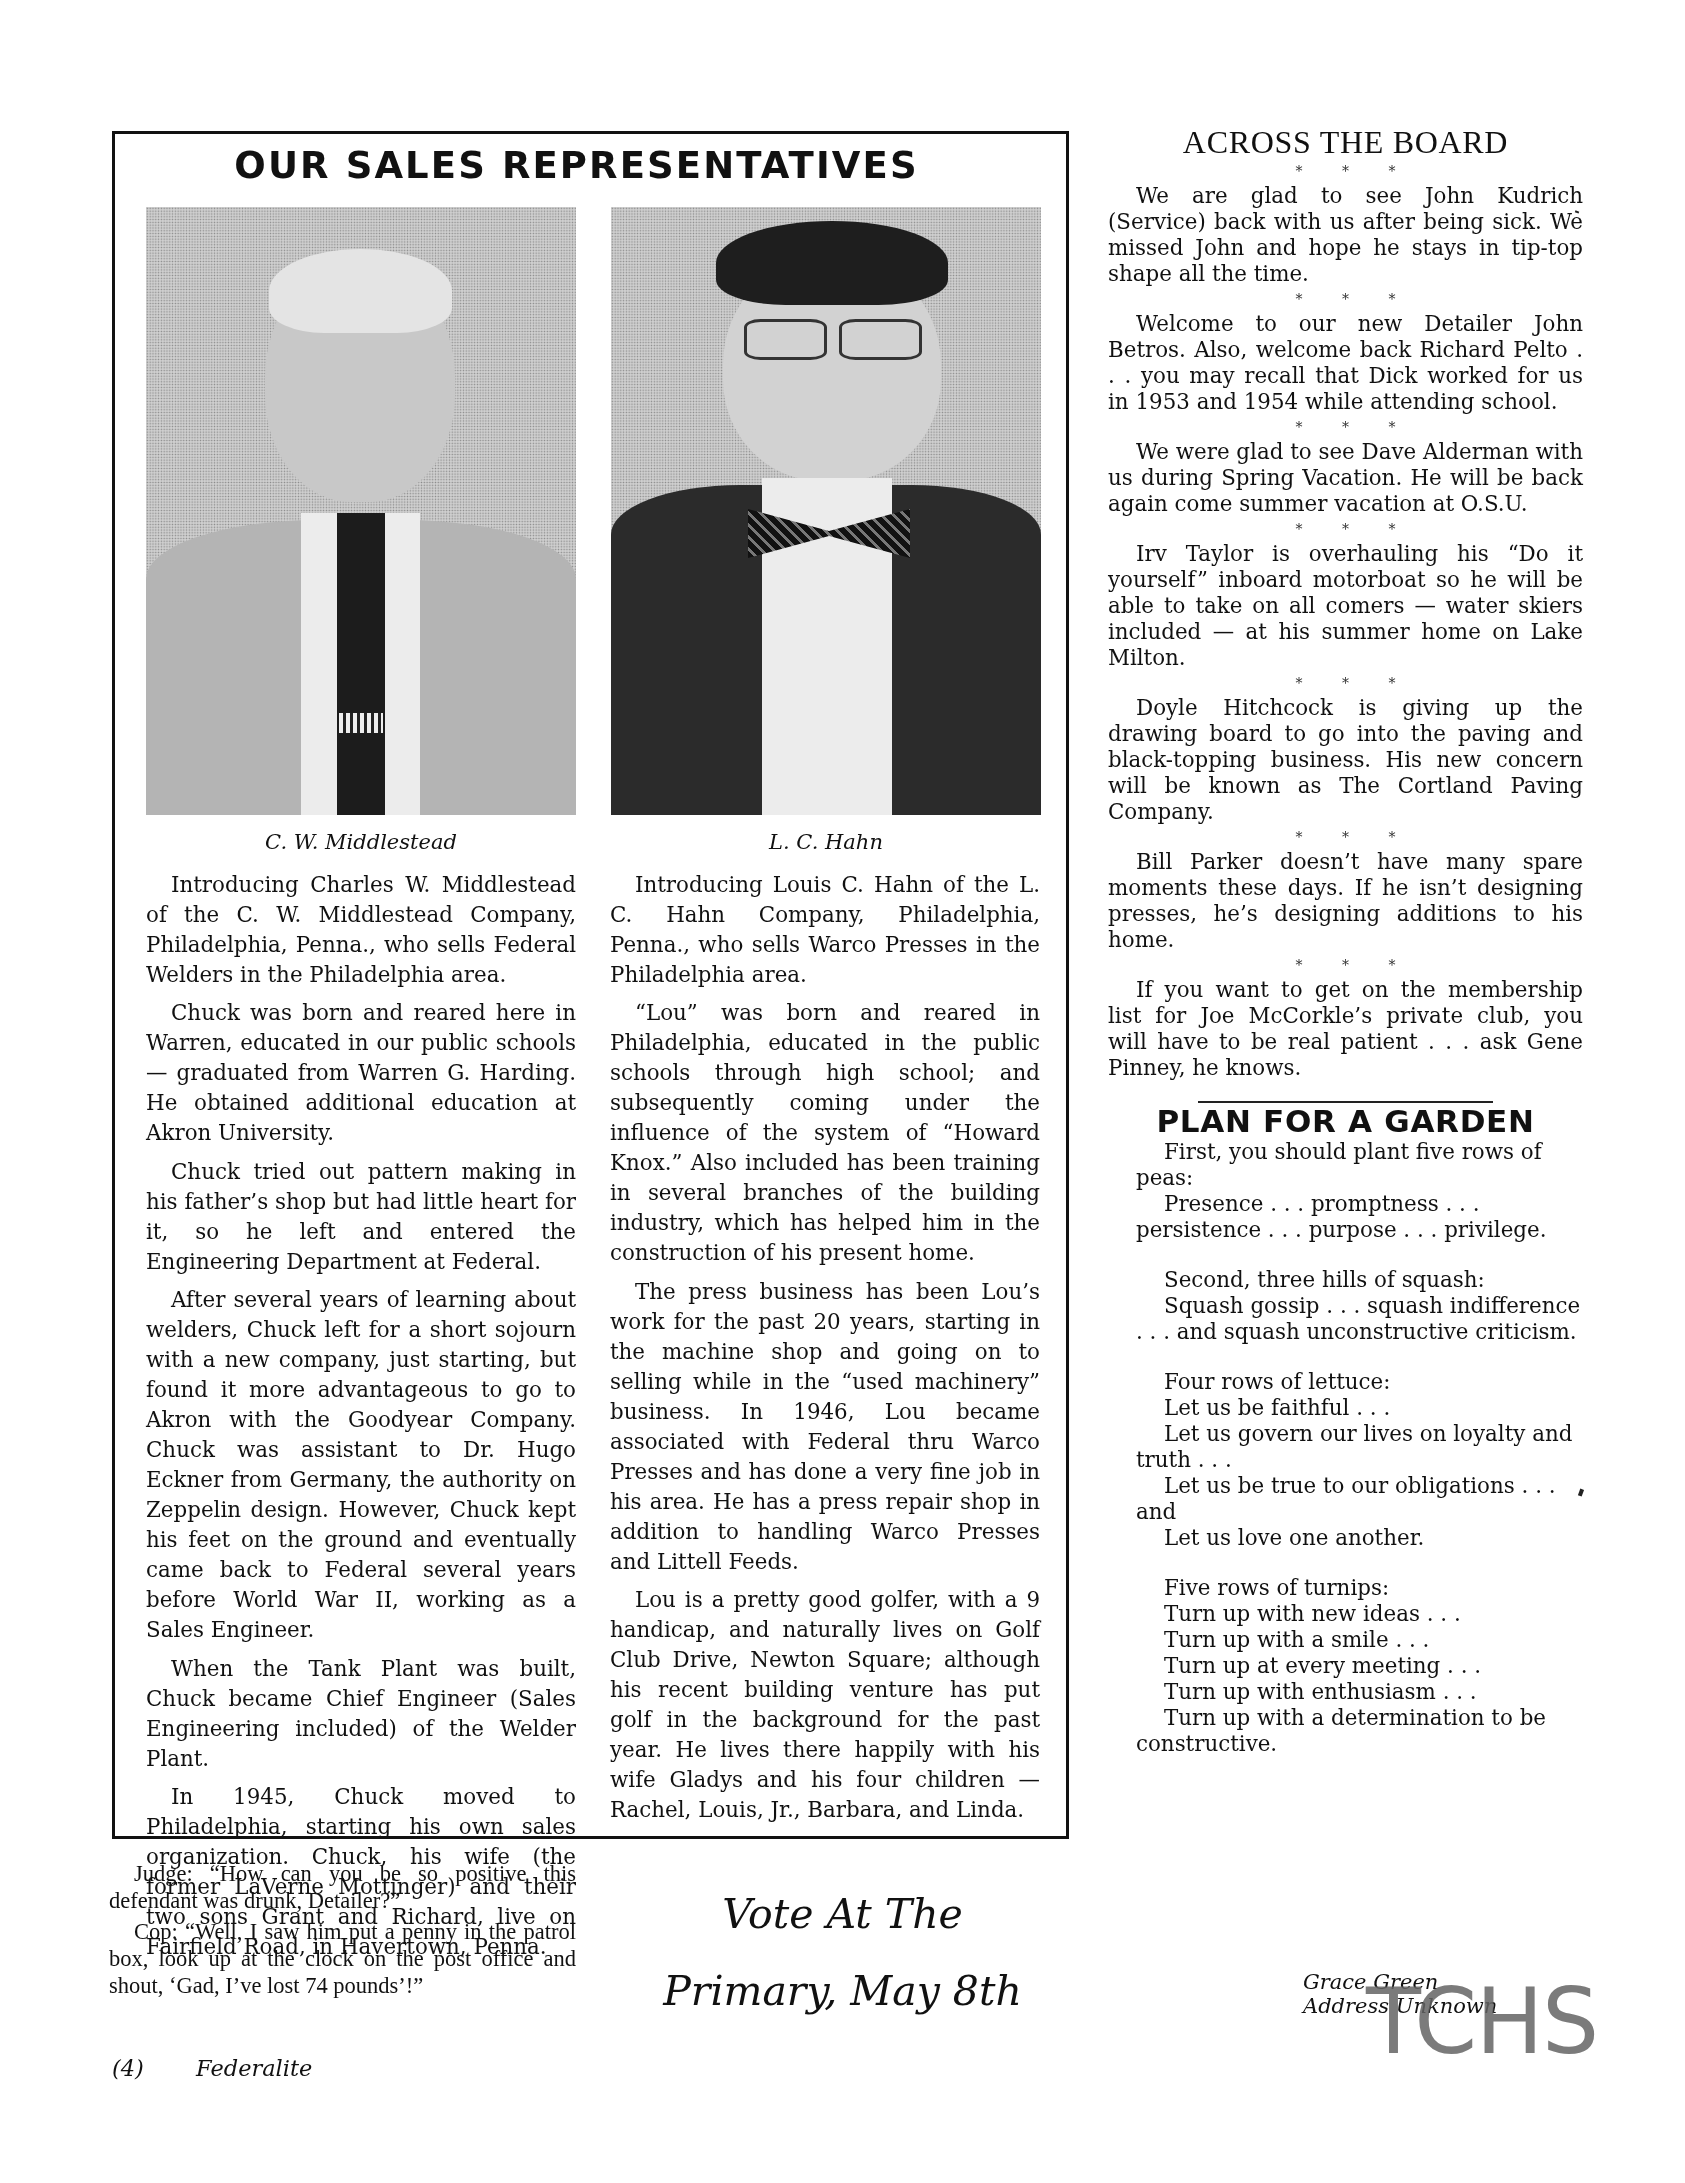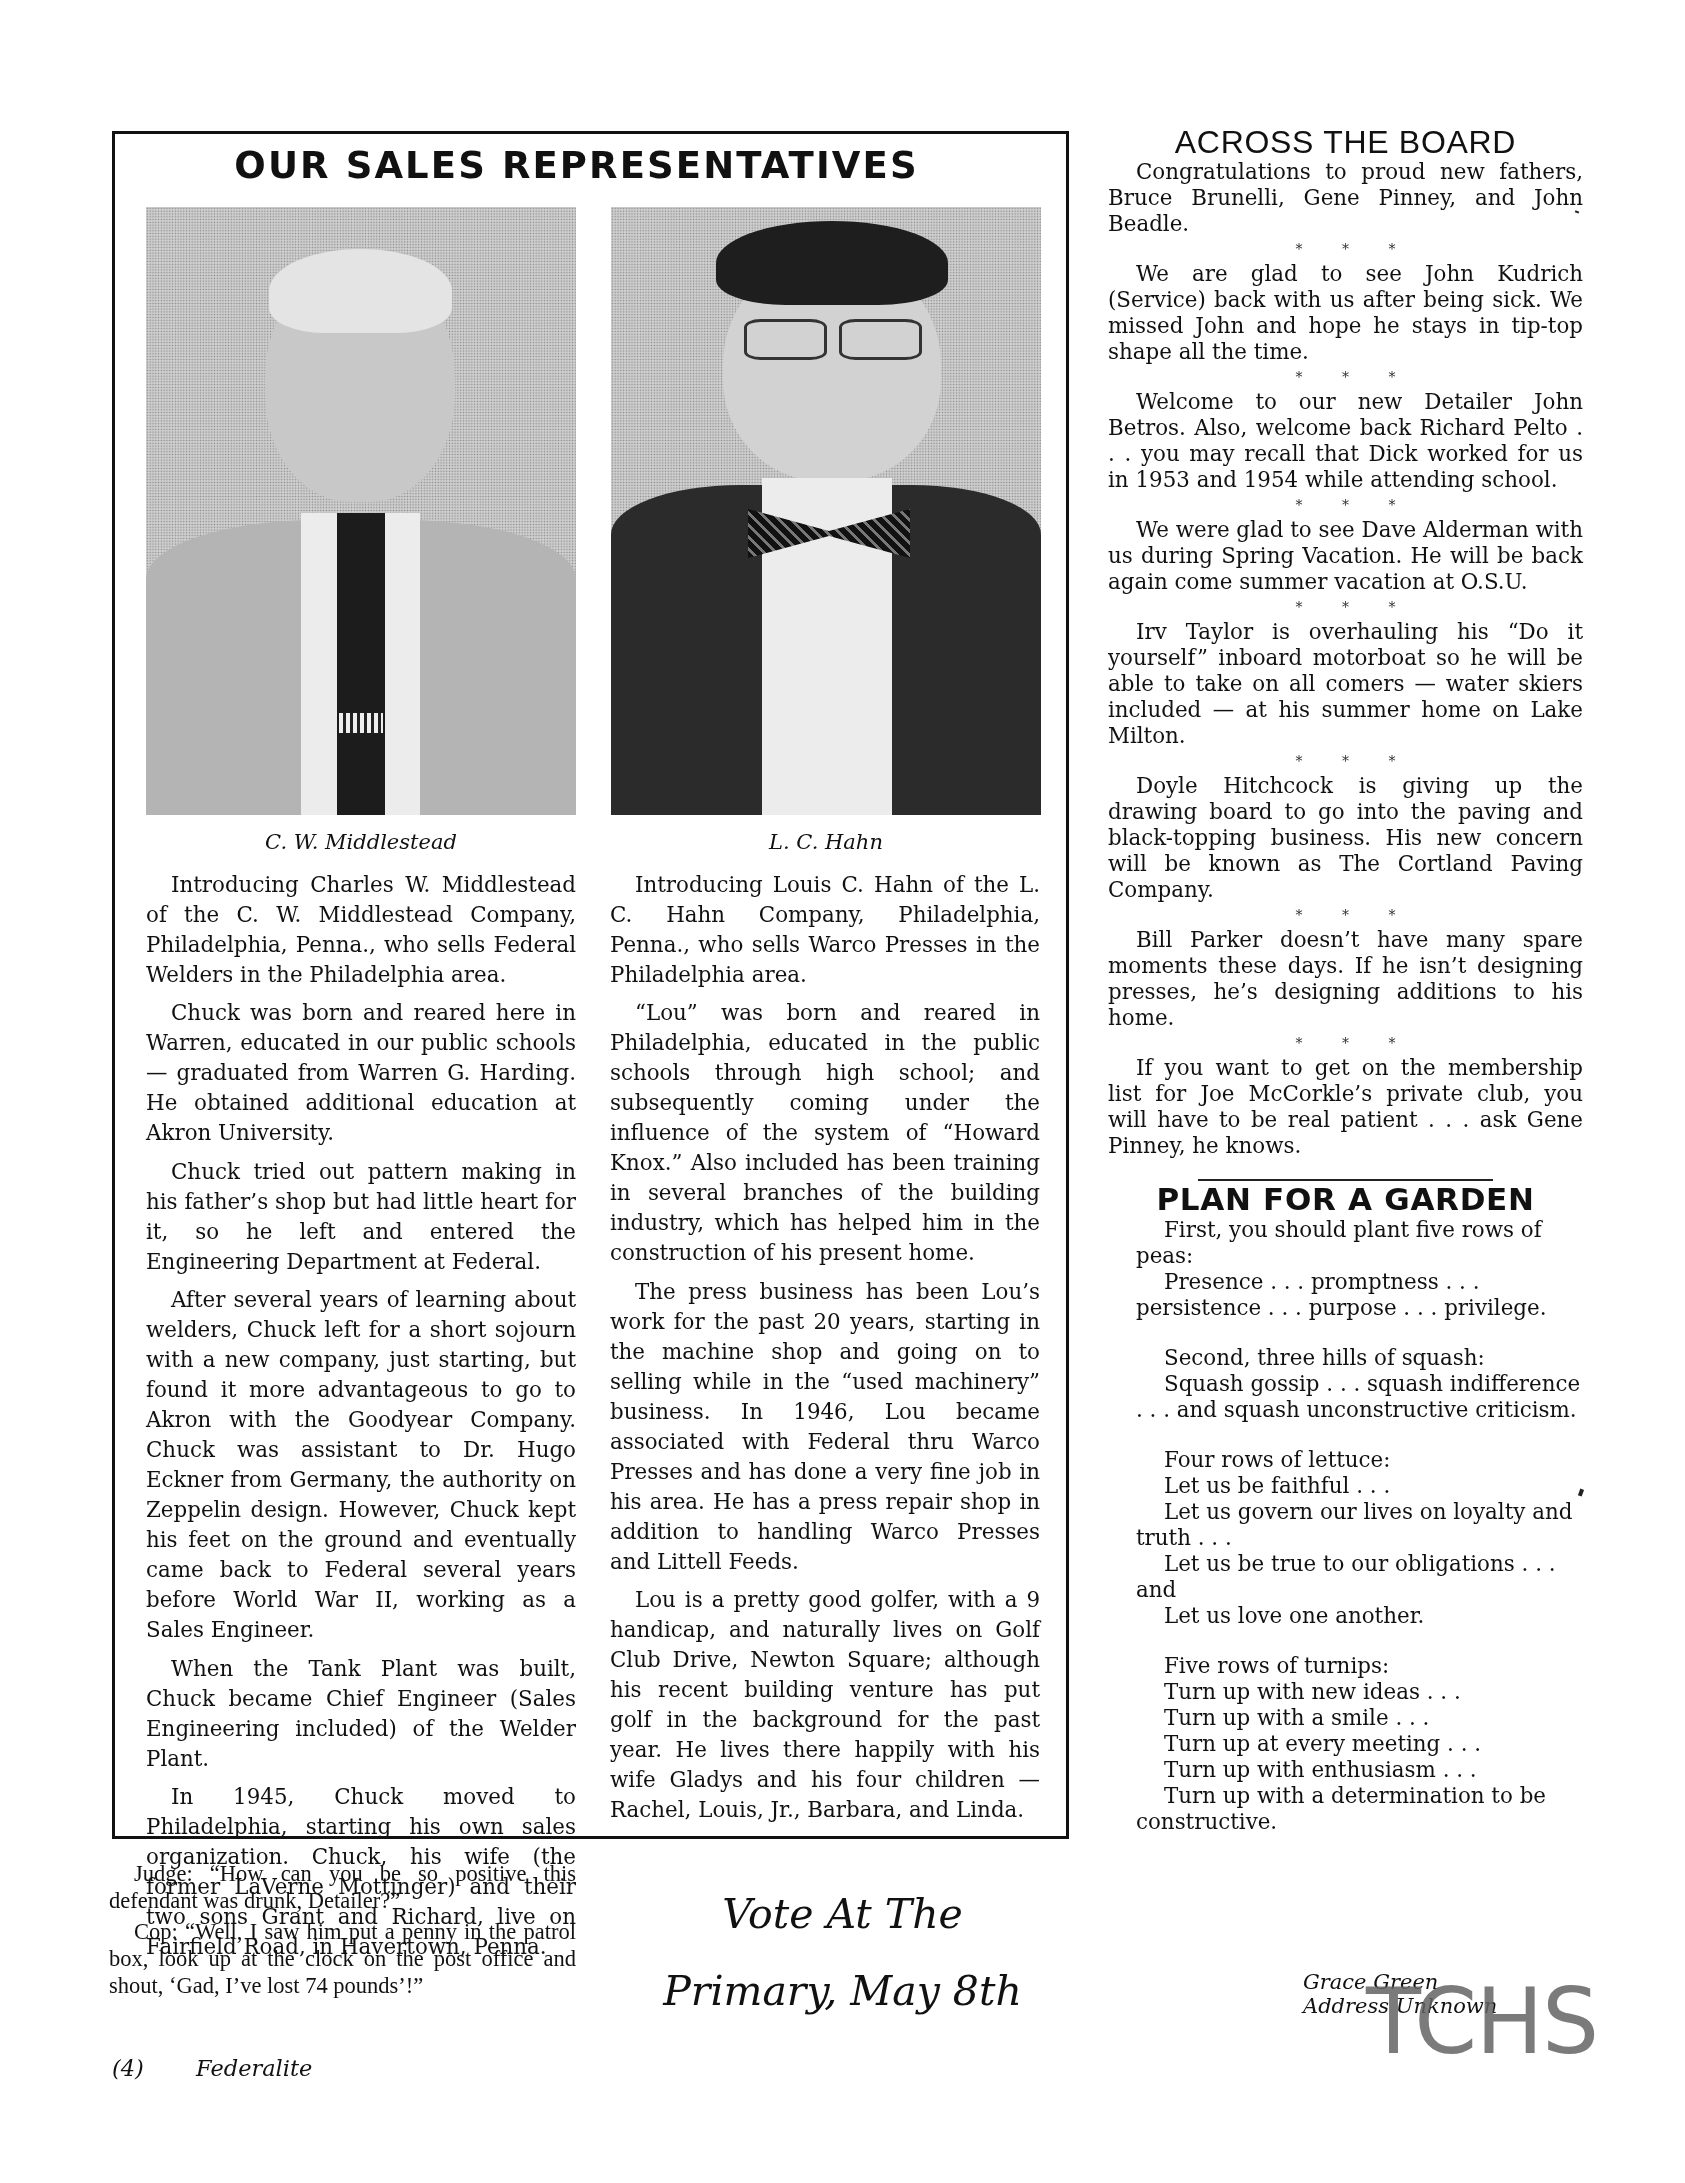--- a/index.html
+++ b/index.html
@@ -15,21 +15,21 @@
   .photo .suit { position:absolute; bottom:0; background:#2b2b2b; }
   .photo .shirt { position:absolute; bottom:0; background:#ececec; }
   .photo .tie { position:absolute; background:repeating-linear-gradient(45deg,#111 0 5.6px,#777 5.6px 8.4px); }
   .photo .glasses { position:absolute; border:3.5px solid #333; border-radius:20%; }
   .caption { position:absolute; top:830px; width:430px; text-align:center; font-style:italic; font-size:21px; }
   .col { position:absolute; font-size:21.4px; line-height:30px; text-align:justify; }
   .col p { margin:0 0 8.4px 0; text-indent:25px; }
   .right { position:absolute; left:1108px; width:475px; font-size:21.4px; line-height:26px; text-align:justify; }
   .right p { margin:0; text-indent:28px; }
   .stars { text-align:center; font-size:14px; line-height:24px; word-spacing:35px; color:#333; }
-  .h-across { font-family:Liberation Sans, sans-serif; font-size:32px; text-align:center; margin:0 0 4.2px 0; letter-spacing:0.7px; }
+  .h-across { font-family:Liberation Serif, serif; font-size:32px; text-align:center; margin:0 0 4.2px 0; letter-spacing:0.7px; }
   .rule { width:295px; margin:19.7px auto 5.6px auto; border-top:2.1px solid #222; }
   .h-garden { font-family:"DejaVu Sans", sans-serif; font-weight:bold; font-size:31px; text-align:center; margin:0 0 4.2px 0; letter-spacing:0.7px; }
   .g-line { margin:0; padding-left:28px; text-indent:-28px; text-align:left; }
   .g-gap { height:24px; }
   .joke { position:absolute; left:109px; top:1860px; width:467px; font-family:"Liberation Serif", serif; font-size:22.5px; line-height:27px; text-align:justify; }
   .joke p { margin:0 0 4.2px 0; text-indent:25px; }
   .vote { position:absolute; left:653px; top:1876px; width:379px; text-align:center; font-family:"DejaVu Serif", serif; font-style:italic; font-size:41px; line-height:77px; }
   .footer { position:absolute; left:112px; top:2055px; font-style:italic; font-size:22.5px; font-family:"DejaVu Serif", serif; }
   .footer .pg { margin-right:45px; }
   .sig { position:absolute; left:1303px; top:1970px; font-style:italic; font-size:21px; line-height:24px; }
@@ -90,21 +90,20 @@
   <div>Primary, May 8th</div>
 </div>
 
 <div class="footer">
   <span class="pg">(4)</span>
   <span>Federalite</span>
 </div>
 
 <div class="right" style="top:129px;">
   <div class="h-across">ACROSS THE BOARD</div>
-  <p>Congratulations to proud new fathers, Bruce Brunelli, Gene Pinney, and John Beadle.</p>
   <div class="stars">* * *</div>
   <p>We are glad to see John Kudrich (Service) back with us after being sick. We missed John and hope he stays in tip-top shape all the time.</p>
   <div class="stars">* * *</div>
   <p>Welcome to our new Detailer John Betros. Also, welcome back Richard Pelto . . . you may recall that Dick worked for us in 1953 and 1954 while attending school.</p>
   <div class="stars">* * *</div>
   <p>We were glad to see Dave Alderman with us during Spring Vacation. He will be back again come summer vacation at O.S.U.</p>
   <div class="stars">* * *</div>
   <p>Irv Taylor is overhauling his “Do it yourself” inboard motorboat so he will be able to take on all comers — water skiers included — at his summer home on Lake Milton.</p>
   <div class="stars">* * *</div>
   <p>Doyle Hitchcock is giving up the drawing board to go into the paving and black-topping business. His new concern will be known as The Cortland Paving Company.</p>

